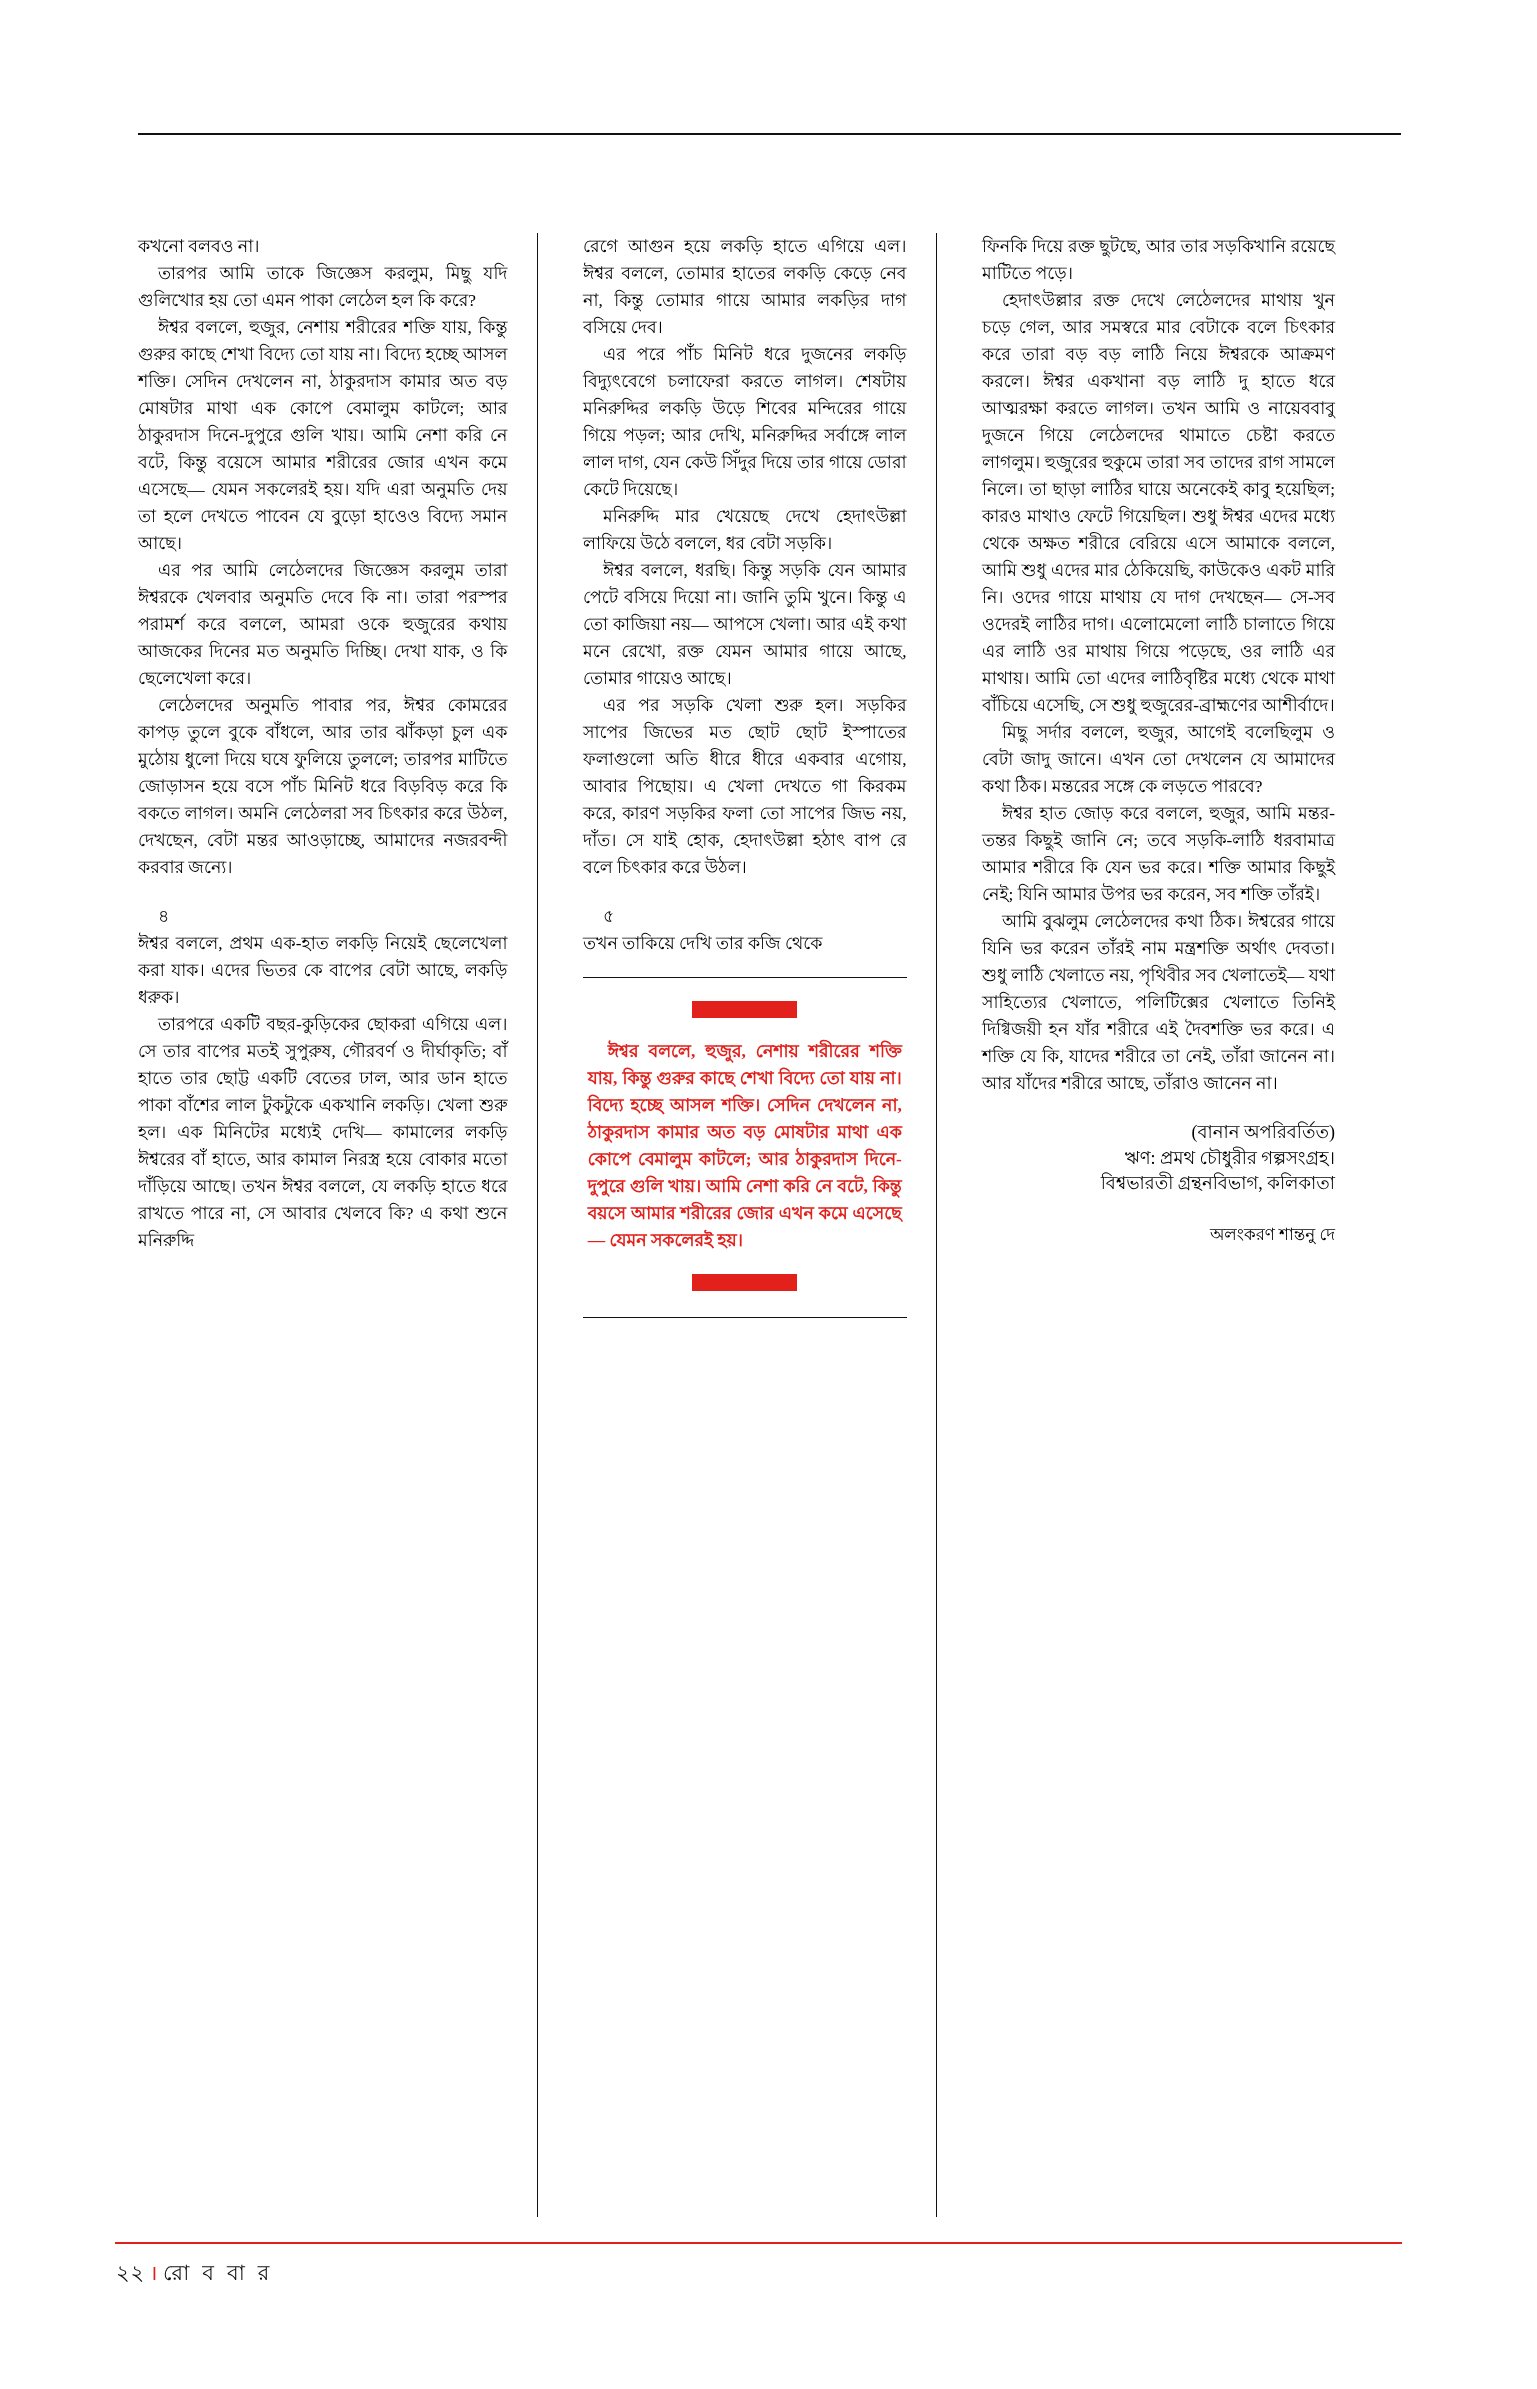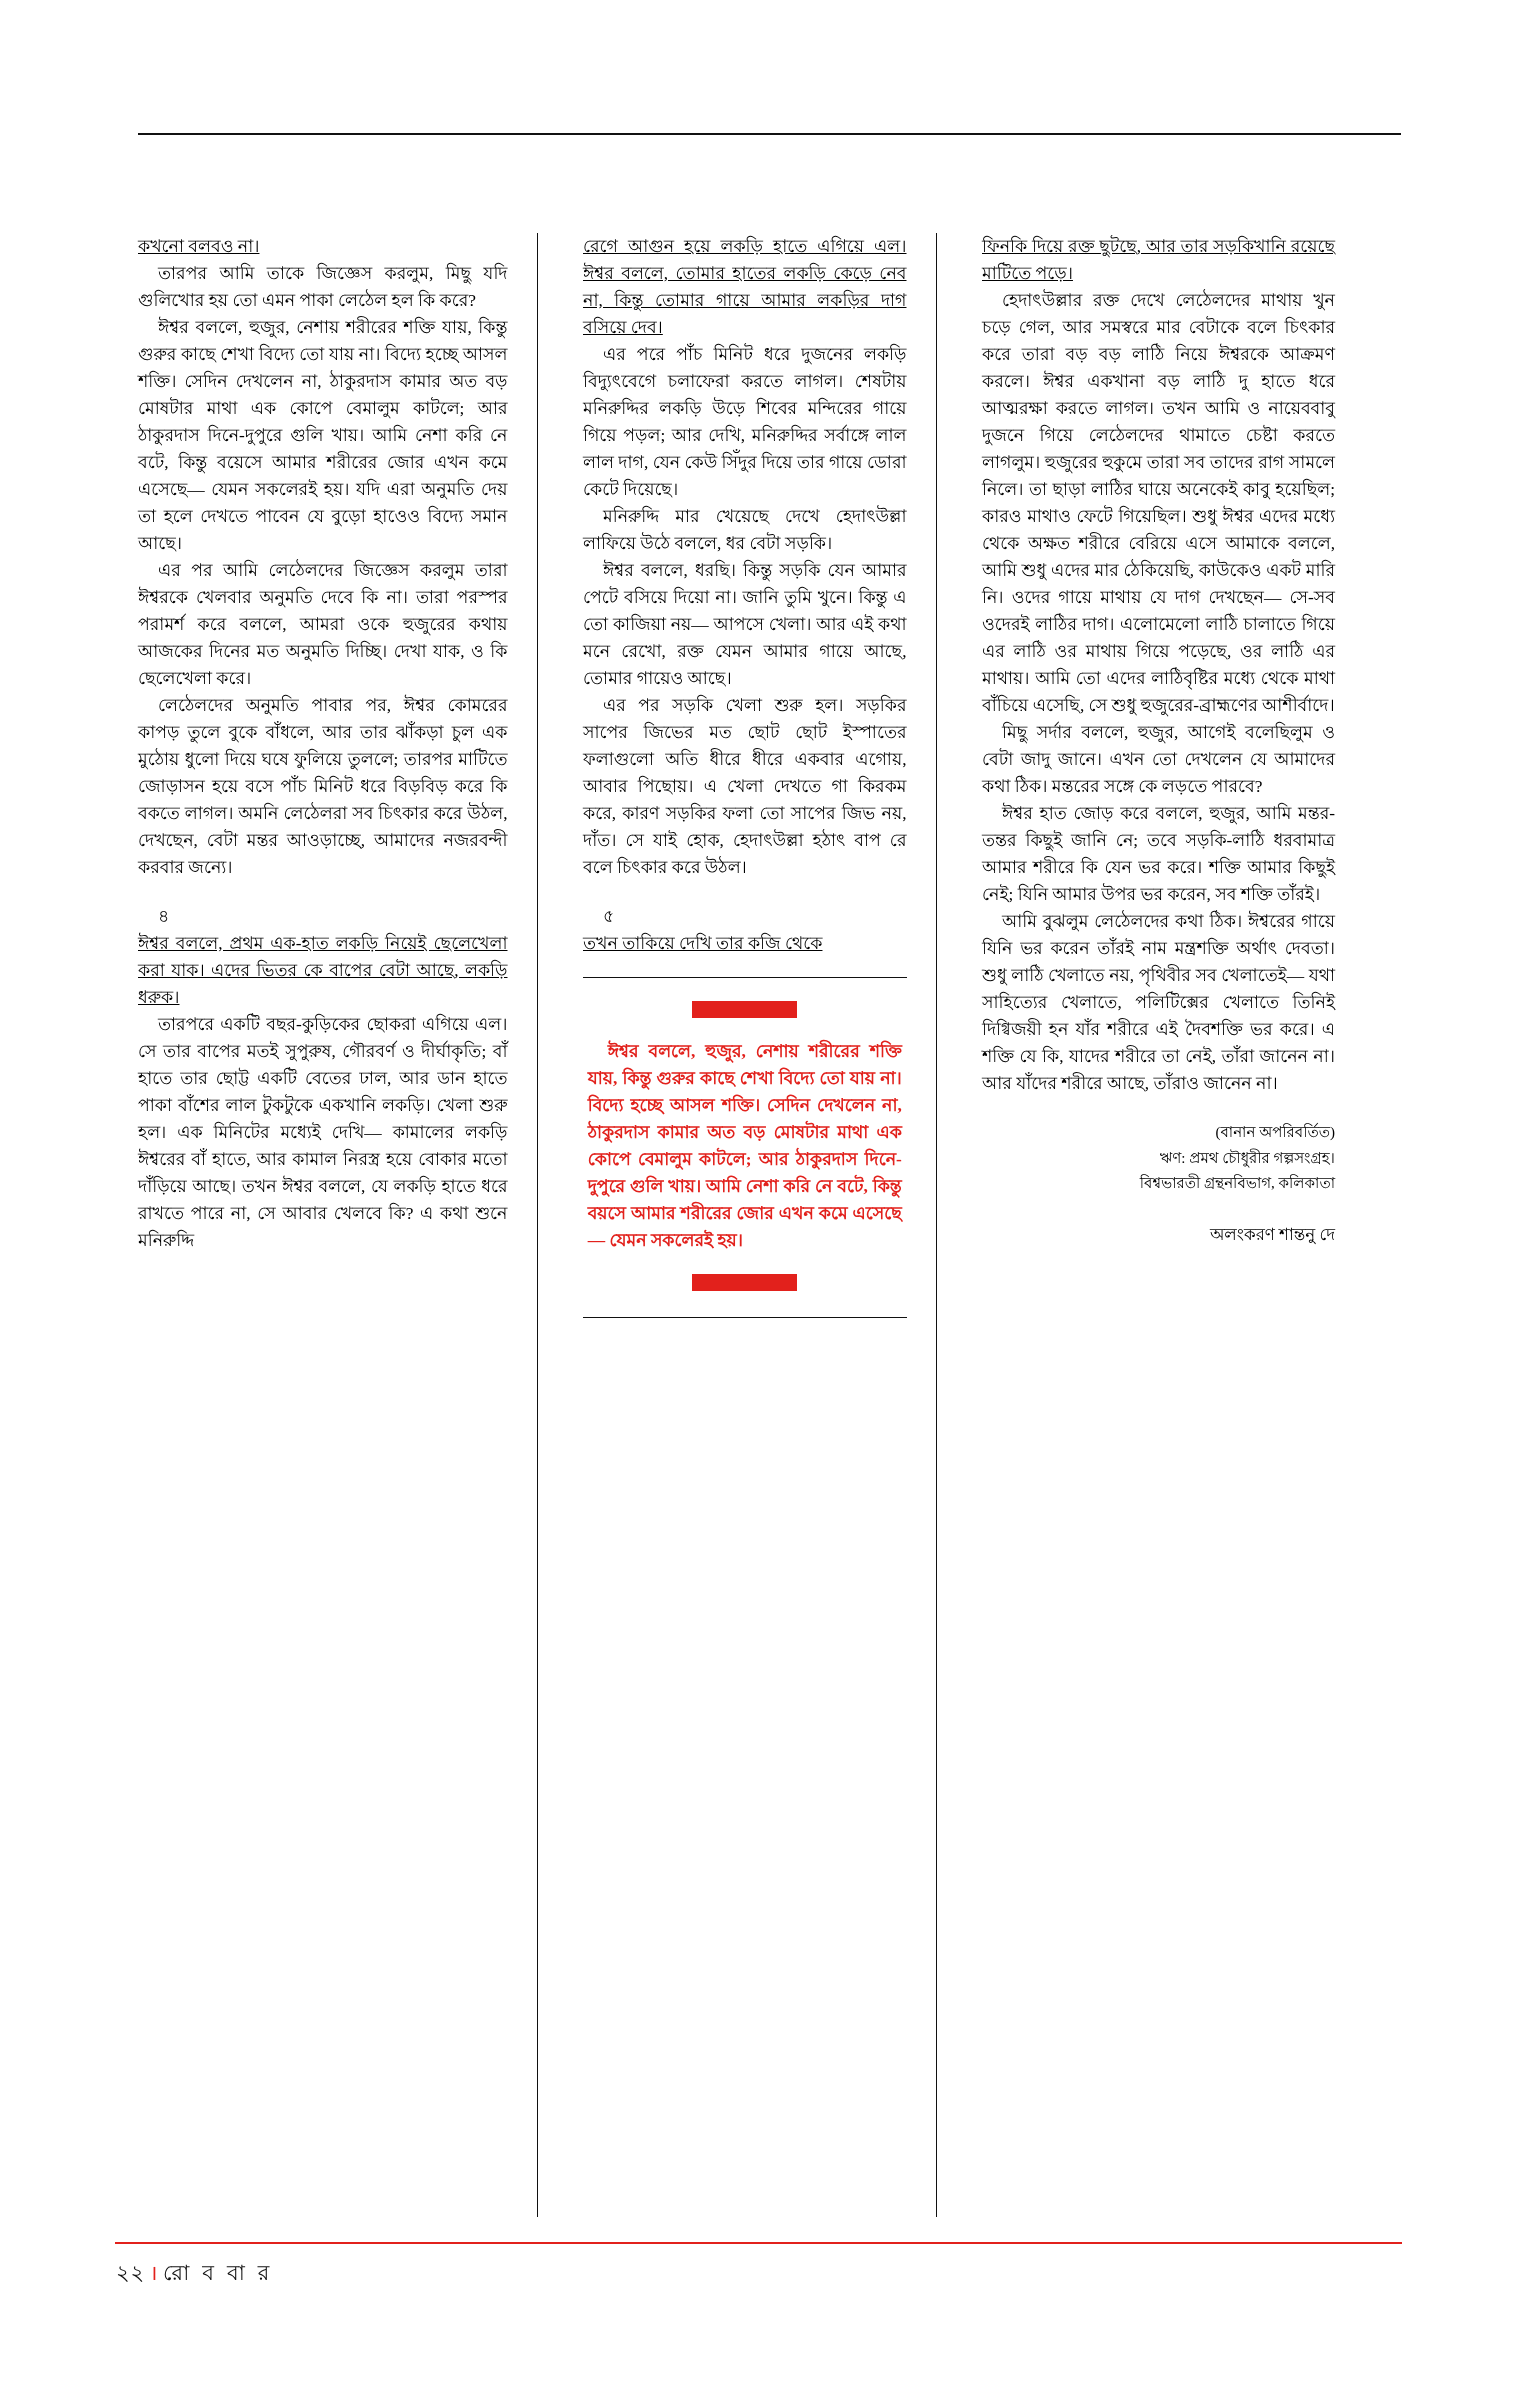--- a/index.html
+++ b/index.html
@@ -55,21 +55,21 @@
   .col.c2 { padding-left: 45px; padding-right: 29.5px; border-left: 1.2px solid #111; }
   .col.c3 { padding-left: 45px; border-left: 1.2px solid #111; }
   .col p {
     margin: 0;
     font-size: 17.4px;
     line-height: 27px;
     text-align: justify;
     text-indent: 20px;
     letter-spacing: 0px;
   }
-  .col p.noindent { text-indent: 0; text-decoration: underline; }
+  .col p.noindent { text-indent: 0; }
   .sec-num {
     margin: 0;
     font-size: 17.4px;
     line-height: 27px;
     text-indent: 0;
     padding-top: 22px;
   }
   .pullquote {
     margin-top: 20px;
     border-top: 1.2px solid #111;
@@ -91,21 +91,21 @@
     color: #e2211c;
     font-weight: bold;
     text-align: center;
     text-indent: 0;
     margin: 0;
     font-family: "Liberation Serif", serif;
   }
   .credits {
     margin-top: 23px;
     text-align: right;
-    font-size: 15px;
+    font-size: 18px;
     line-height: 25.6px;
   }
   .credits div { text-align: right; }
   .illustrator {
     margin-top: 26px;
     text-align: right;
     font-size: 16.7px;
     line-height: 23px;
   }
   .folio {

